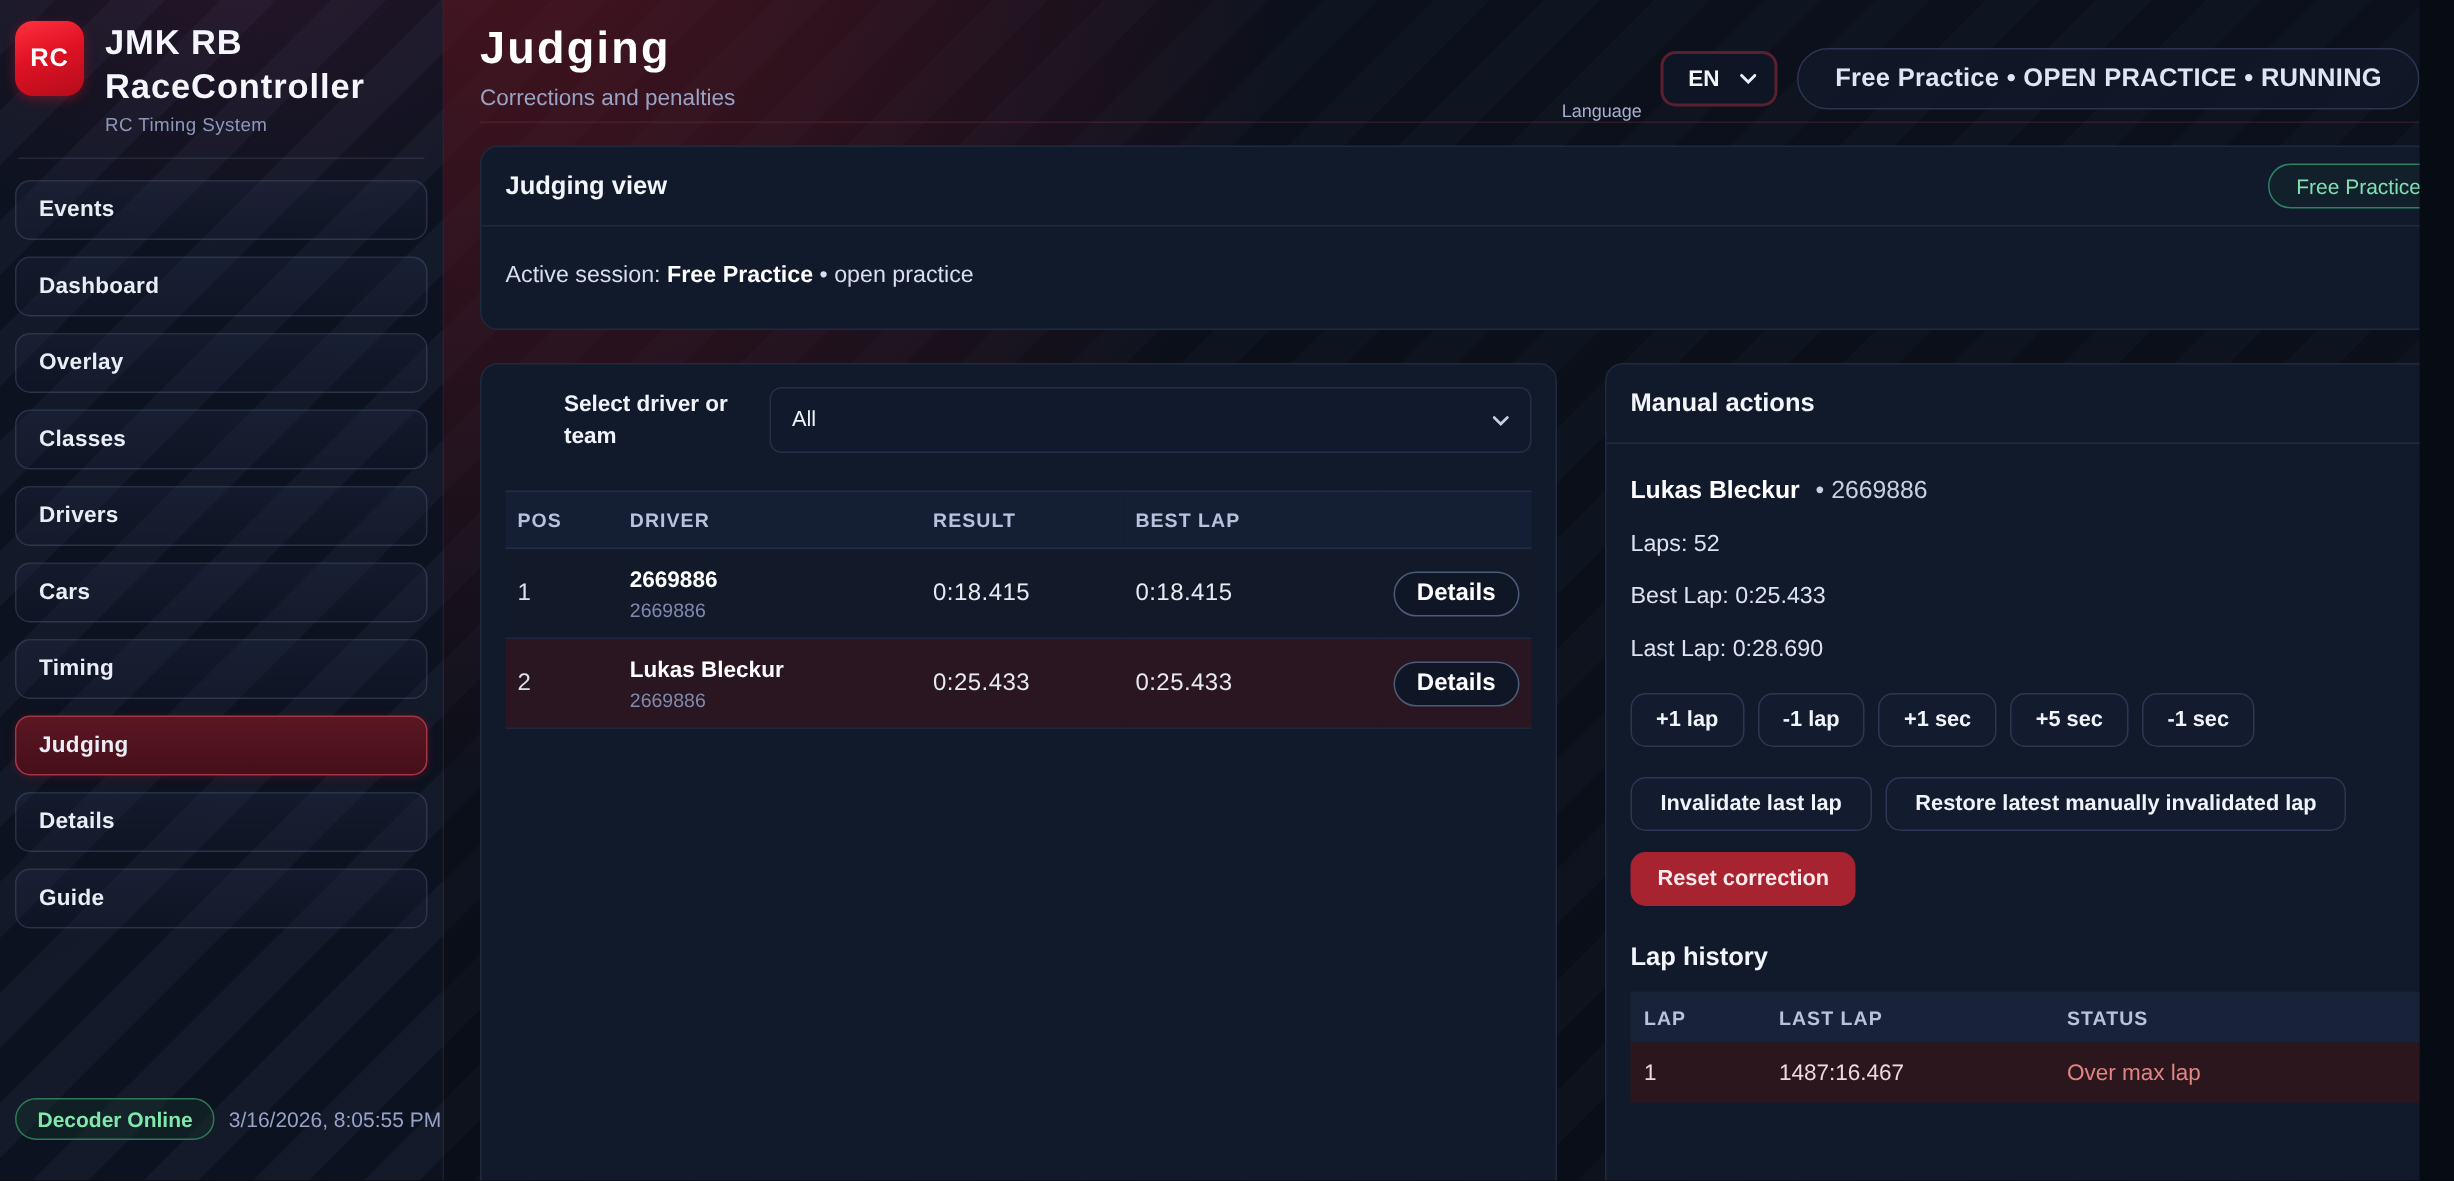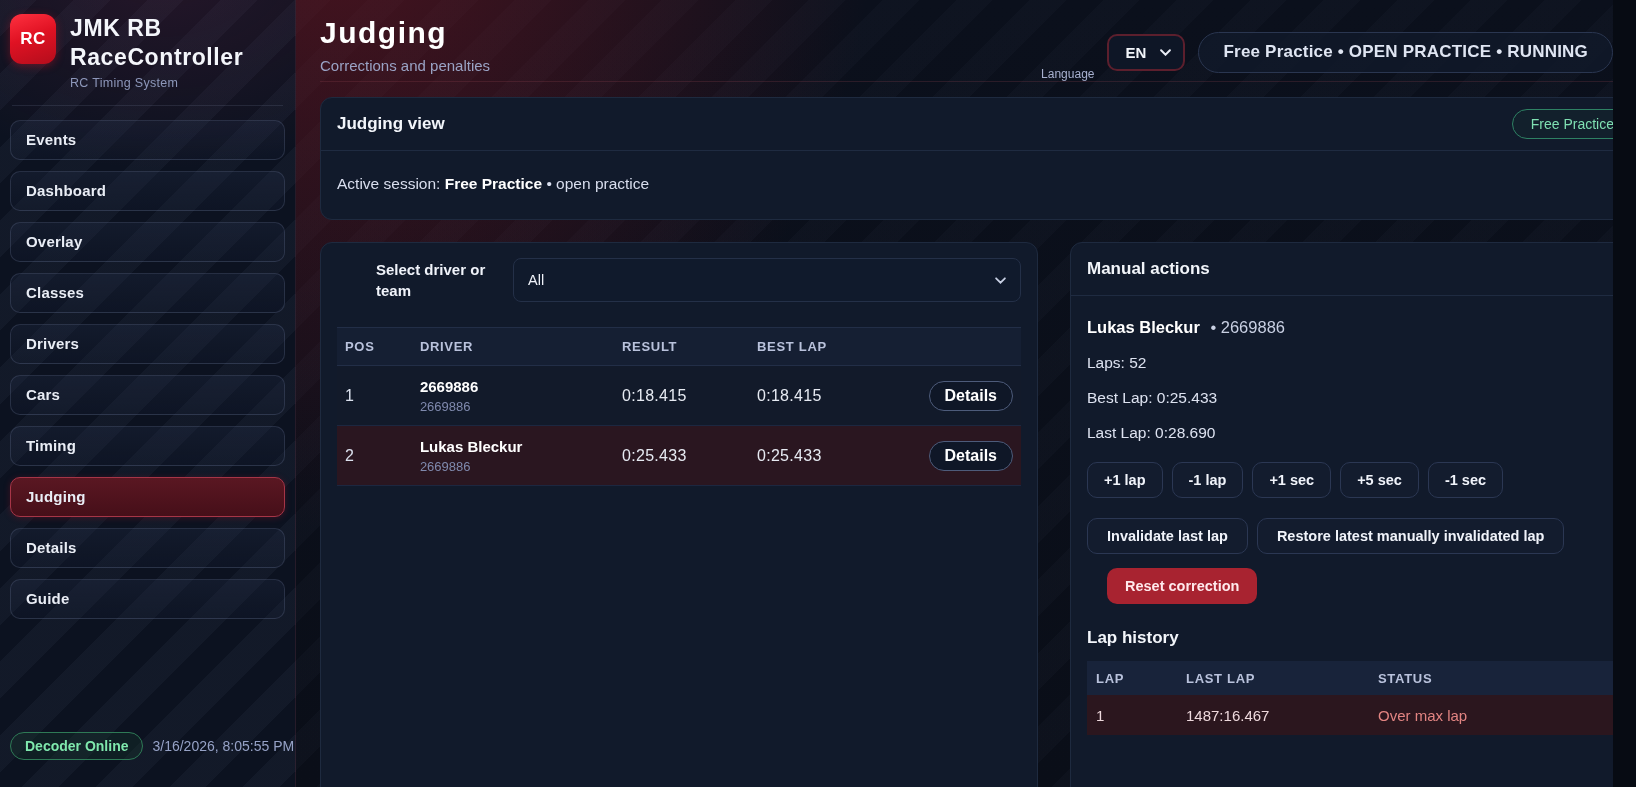--- a/index.html
+++ b/index.html
@@ -103,21 +103,21 @@
   .actions-body { padding:16px; }
   .ma-driver { margin:6px 0 0; font-size:16.5px; }
   .ma-driver .name { font-weight:bold; color:#ffffff; }
   .ma-driver .id { color:#c9d0e3; margin-left:6px; }
   .ma-stat { margin-top:17px; font-size:15.5px; color:#dde2f0; }
   .btn-row { display:flex; gap:9px; margin-top:20px; flex-wrap:nowrap; }
   .action-btn { height:36px; padding:0 16px; border-radius:10px; border:1px solid #2b3753;
     background:#131c2e; color:#f0f3fa; font-size:14.5px; font-weight:bold; cursor:pointer; white-space:nowrap; }
   .action-btn.wide { padding:0 19px; }
   .reset-btn { margin-top:14px; height:36px; padding:0 18px; border-radius:10px; border:none;
-    background:#a82330; color:#ffe9ec; font-size:14.5px; font-weight:bold; cursor:pointer;margin-left:20px; }
+    background:#a82330; color:#ffe9ec; font-size:14.5px; font-weight:bold; cursor:pointer; }
   .lap-history-title { margin-top:24px; font-size:17px; font-weight:bold; color:#f2f5fa; }
   table.laps { width:100%; margin-top:13px; border-collapse:collapse; }
   table.laps th { background:#18233a; height:34px; text-align:left; font-size:13px; color:#b9c2dc;
     letter-spacing:0.7px; padding:0 9px; }
   table.laps td { height:40px; padding:0 9px; vertical-align:middle; }
   tr.lap-row { background:#2b161e; }
   .lap-col { width:90px; }
   .lastlap-col { width:192px; }
   .lap-num, .lap-time { font-size:15px; color:#eed9dd; }
   .lap-status { font-size:15px; color:#e28482; }

